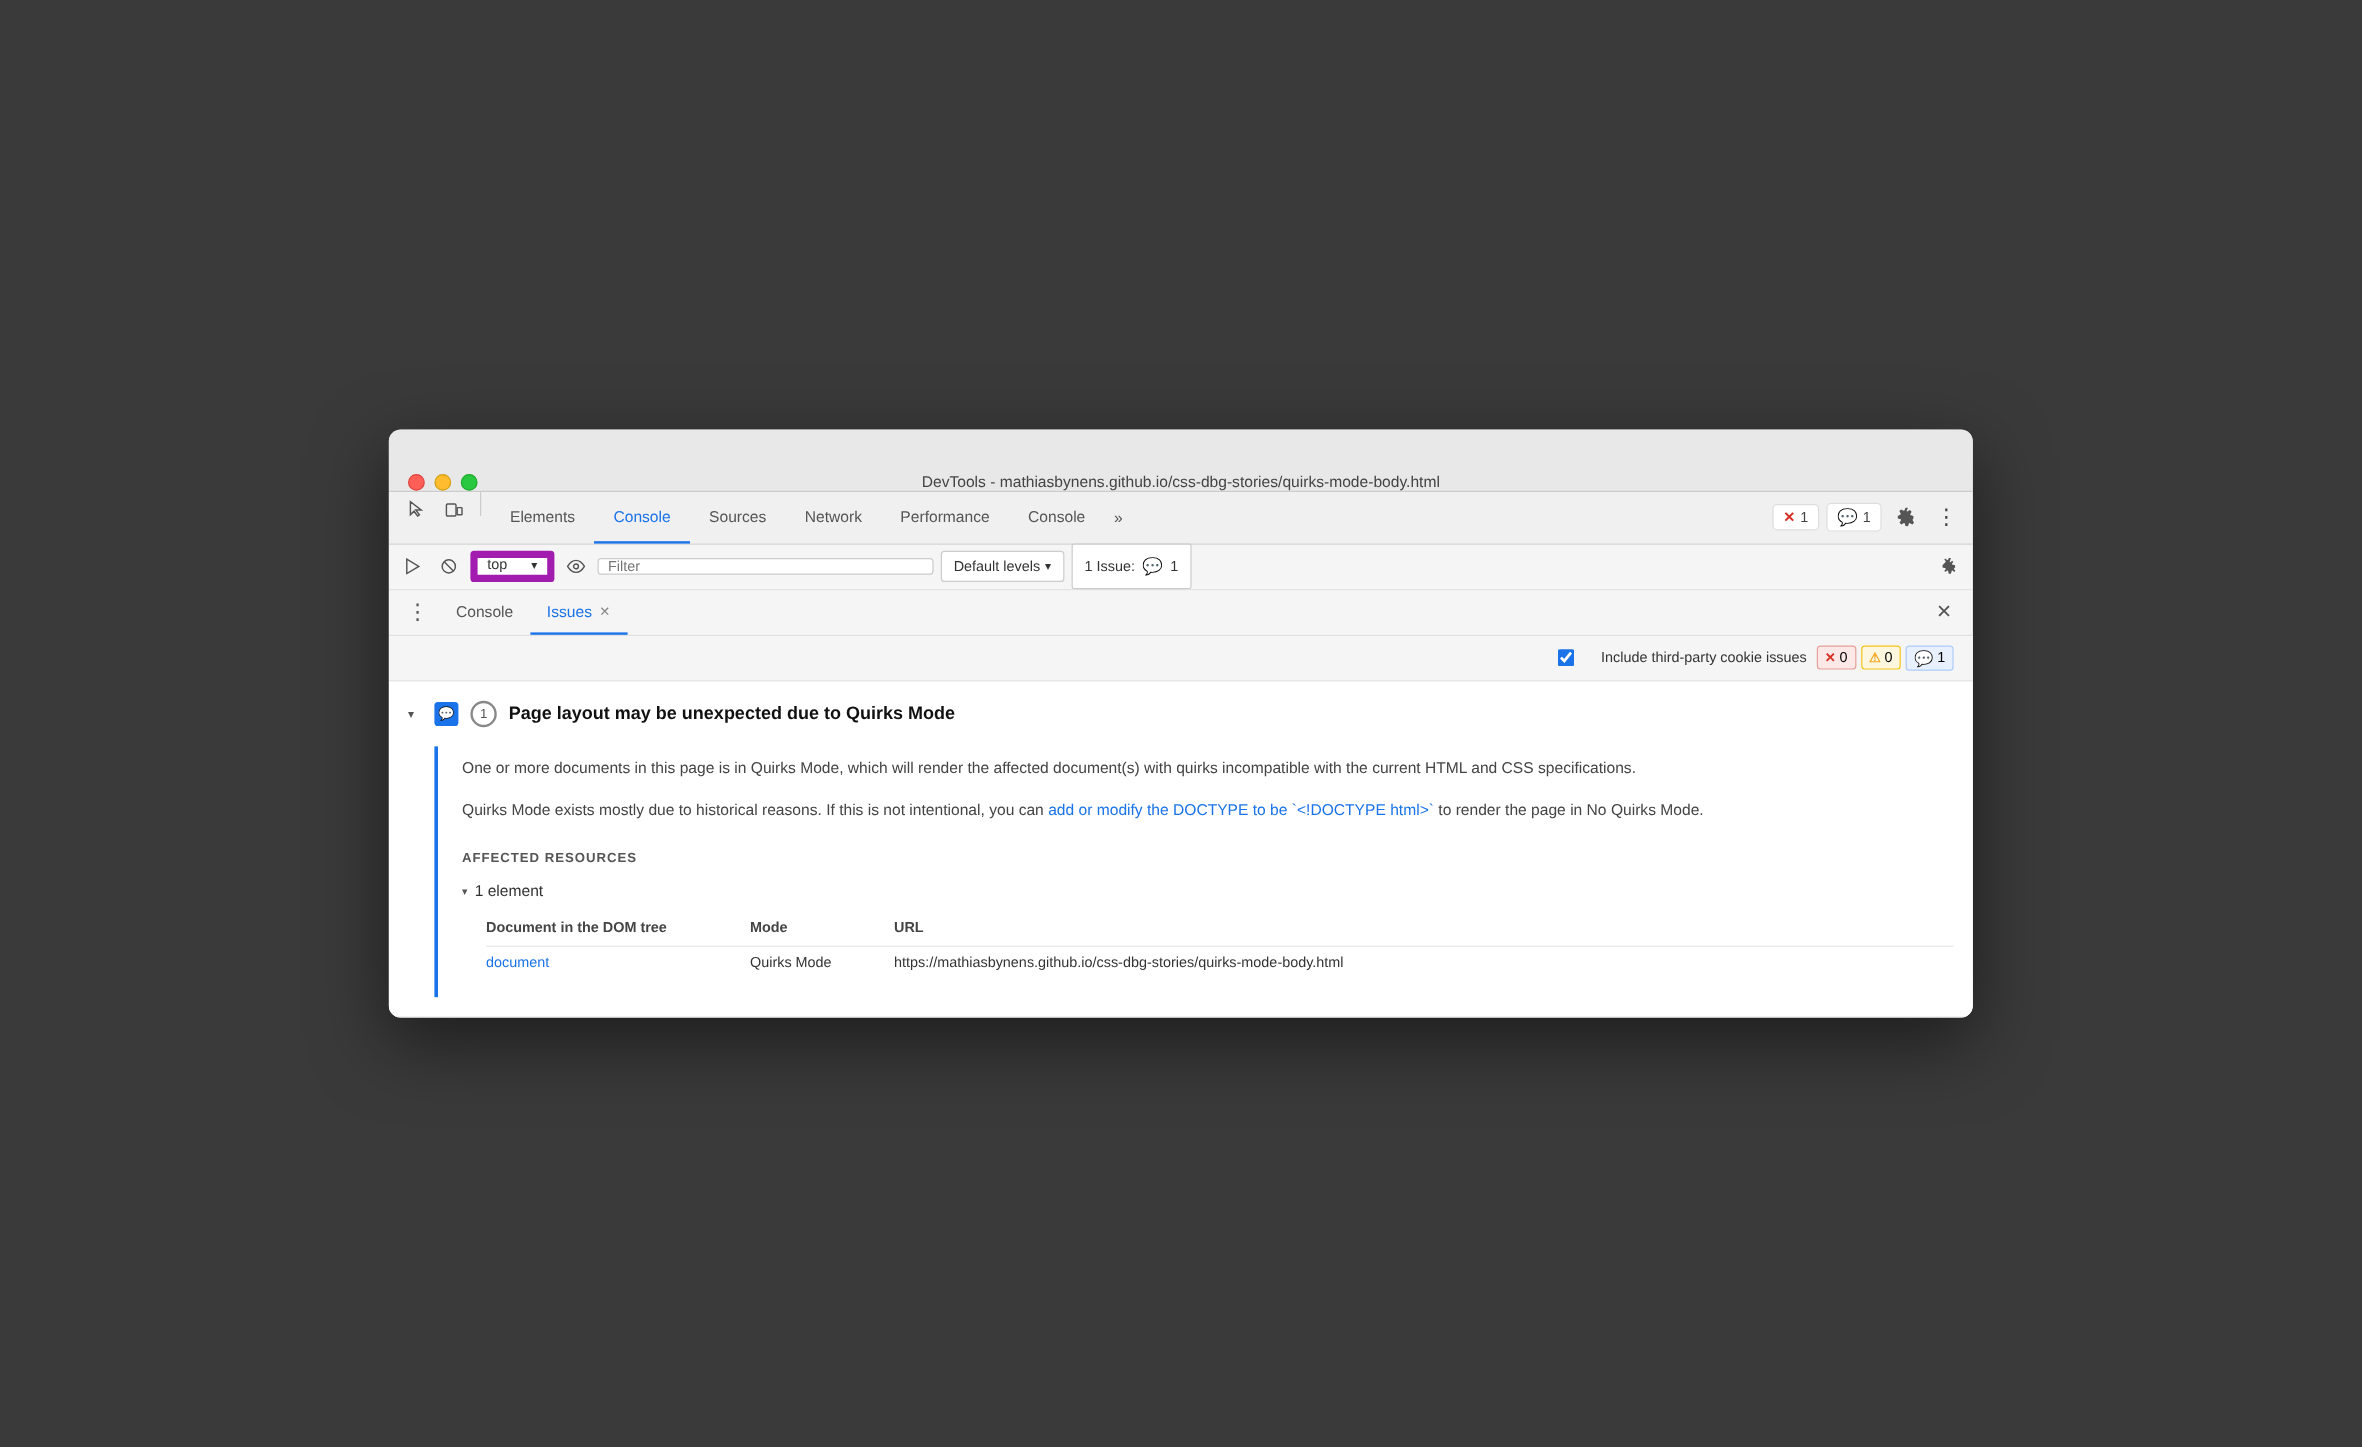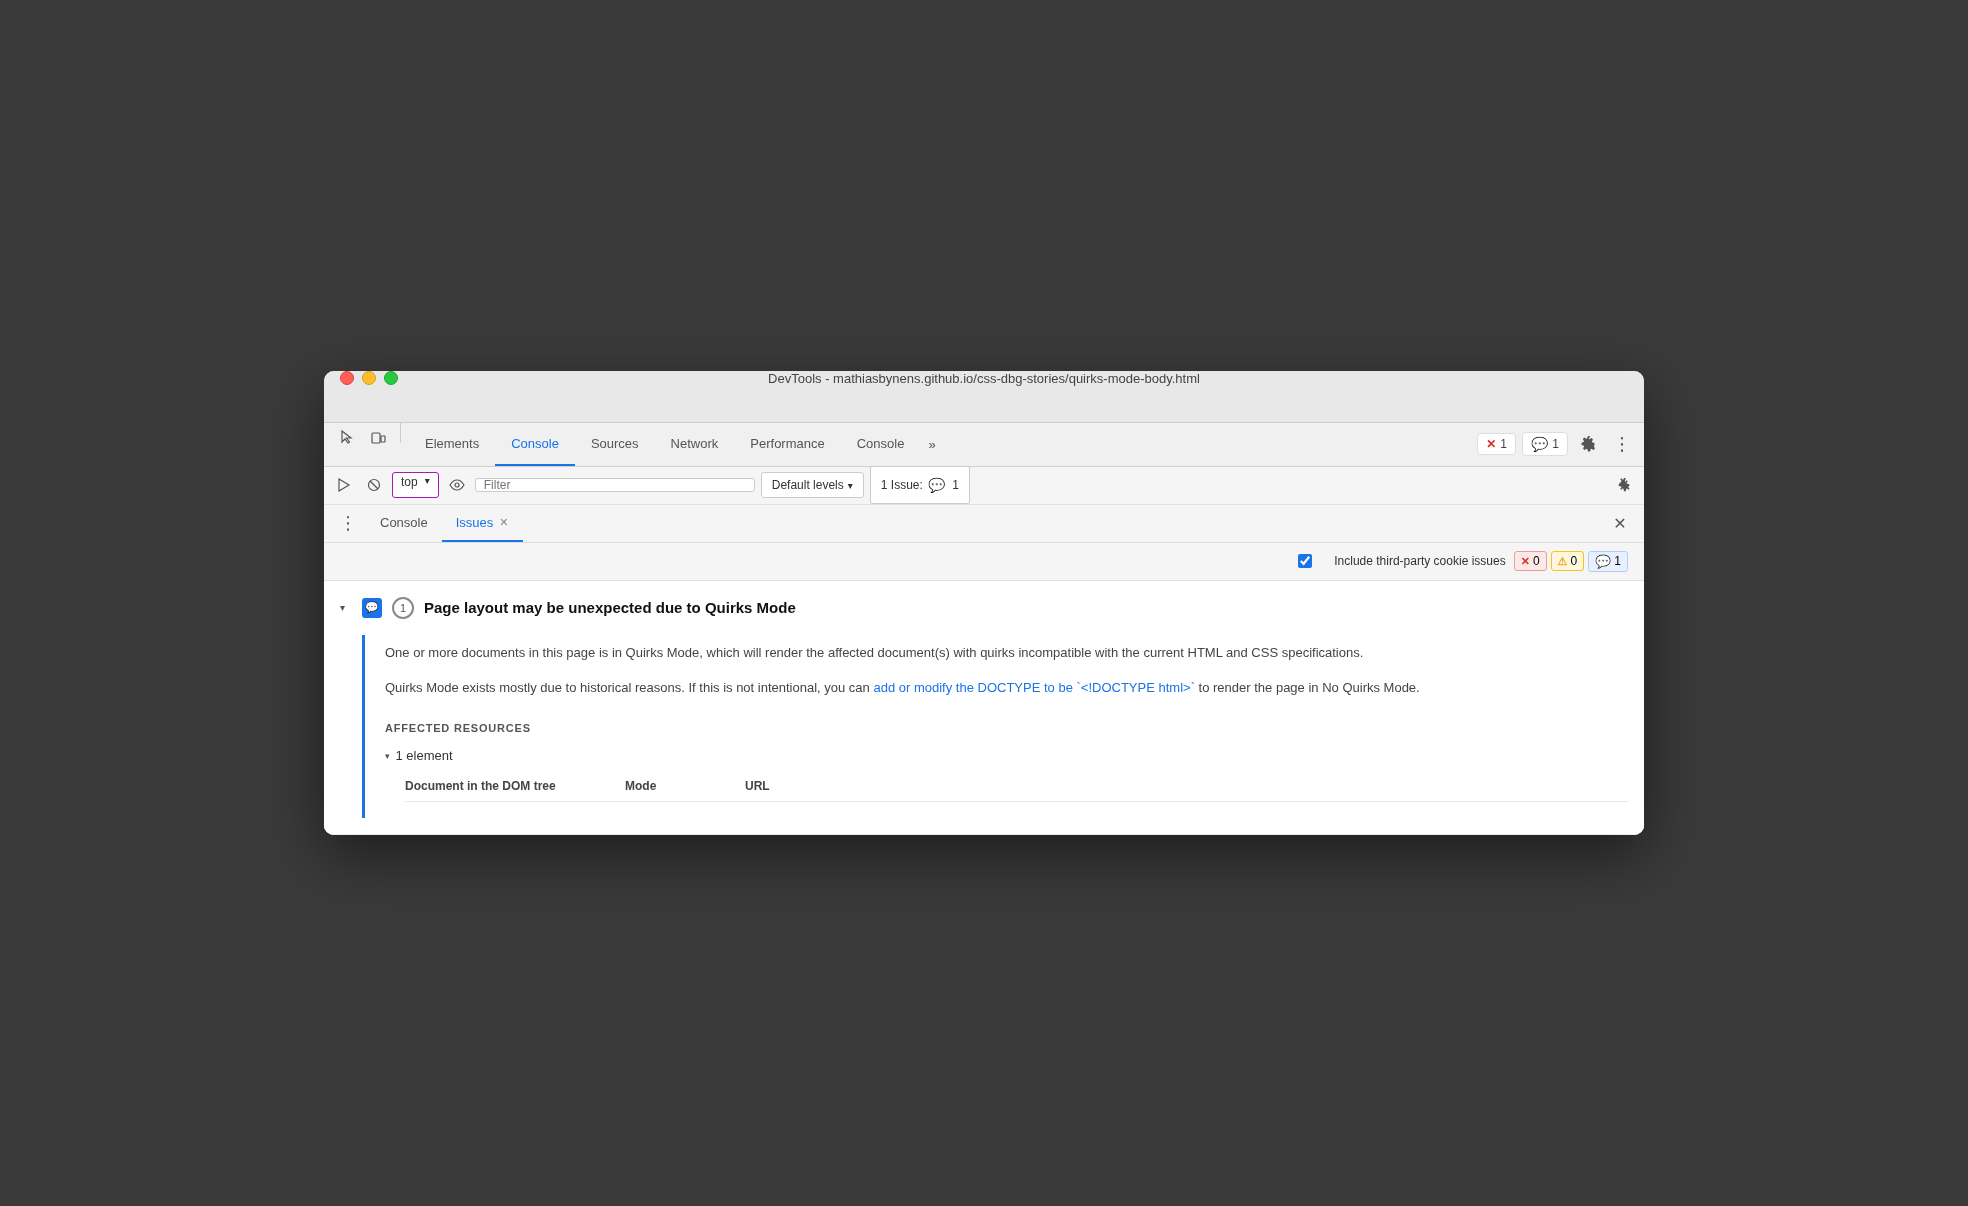--- a/index.html
+++ b/index.html
@@ -18,21 +18,21 @@
       border-radius: 10px;
       box-shadow: 0 20px 60px rgba(0,0,0,0.5);
       overflow: hidden;
     }
 
     
     .titlebar {
       background: #e8e8e8;
       height: 52px;
       display: flex;
-      align-items: flex-start;
+      align-items: flex-end;
       padding: 0 16px;
       border-bottom: 1px solid #ccc;
       position: relative;
     }
     .traffic-lights {
       display: flex;
       gap: 8px;
       align-items: center;
     }
     .traffic-light {
@@ -174,24 +174,24 @@
       cursor: pointer;
       display: flex;
       align-items: center;
       justify-content: center;
       border-radius: 3px;
       color: #555;
       font-size: 14px;
     }
     .top-selector {
       display: flex;
-      align-items: flex-start;
-      gap: 7px;
+      align-items: flex-end;
+      gap: 20px;
       background: white;
-      border: 1px solid #a21caf;
+      border: 6px solid #a21caf;
       border-radius: 3px;
       padding: 2px 8px;
       font-size: 12px;
       color: #333;
       cursor: pointer;
       height: 26px;
     }
     .filter-input {
       flex: 1;
       max-width: 280px;
@@ -651,20 +651,25 @@
             <div class="resource-tree-item">
               <span class="resource-tree-chevron">▾</span>
               <span class="resource-count-text">1 element</span>
             </div>
             <div class="resource-table">
               <div class="resource-table-header">
                 <span>Document in the DOM tree</span>
                 <span>Mode</span>
                 <span>URL</span>
               </div>
+              <div class="resource-table-row">
+                <a class="resource-link">document</a>
+                <span>Quirks Mode</span>
+                <span style="word-break:break-all;">https://mathiasbynens.github.io/css-dbg-stories/quirks-mode-body.html</span>
+              </div>
             </div>
           </div>
         </div>
       </div>
     </div>
   </div>
 
 </div>
 
 </body></html>

